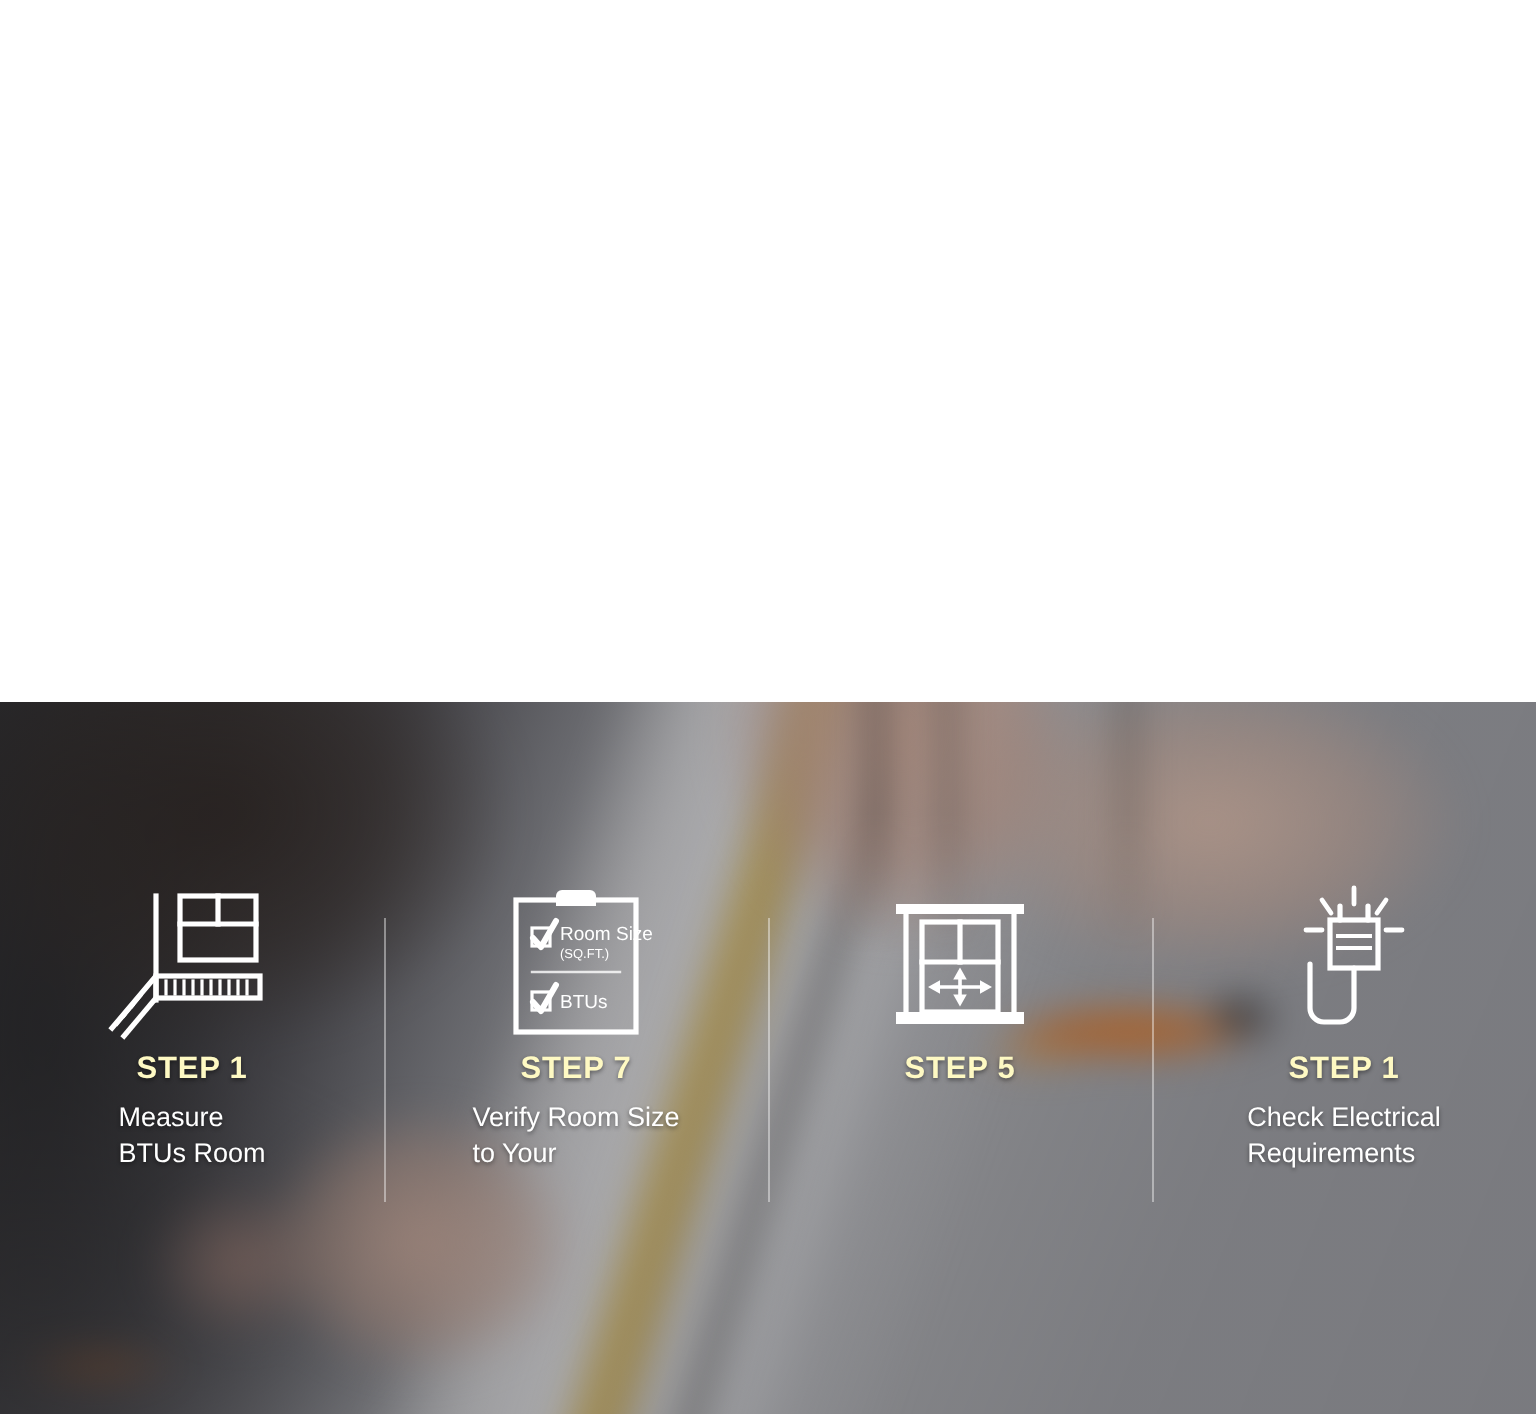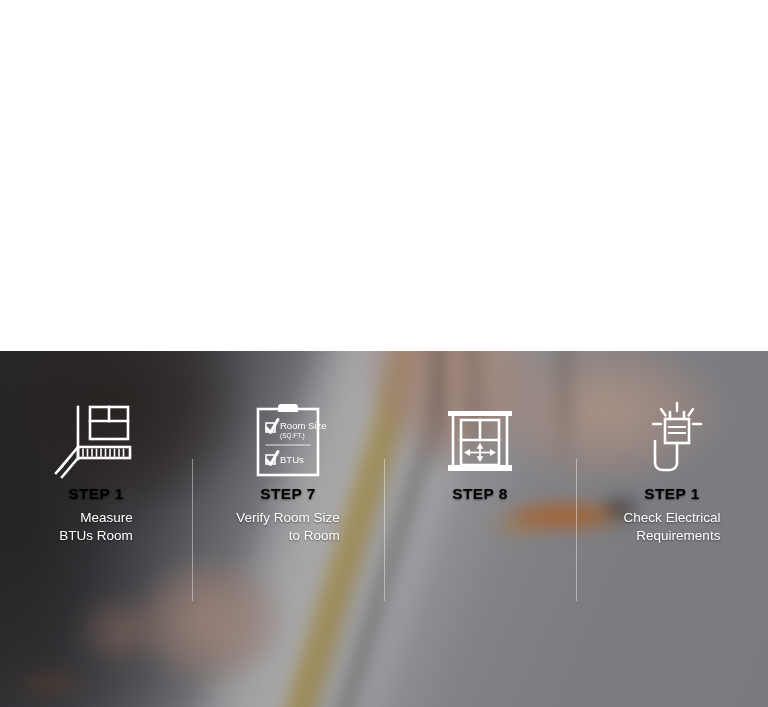--- a/index.html
+++ b/index.html
@@ -129,21 +129,21 @@
     align-items: flex-start;
   }
   .step {
     position: relative;
     flex: 1 1 0;
     height: 100%;
     display: flex;
     flex-direction: column;
     align-items: center;
     box-sizing: border-box;
-    padding-top: 52px;
+    padding-top: 93px;
   }
   .step + .step::before {
     content: "";
     position: absolute;
     left: 0;
     top: 108px;
     width: 1px;
     height: 142px;
     background: rgba(255,255,255,0.42);
   }
@@ -154,35 +154,35 @@
     align-items: flex-end;
     justify-content: center;
     margin-bottom: 8px;
   }
   .step-icon svg {
     display: block;
     overflow: visible;
   }
 
   .step-title {
-    color: #000000;
+    color: #fef9c3;
     font-size: 15.5px;
     font-weight: bold;
     letter-spacing: 0.4px;
     line-height: 1.1;
     text-align: right;
     margin-bottom: 7px;
     text-shadow: 0 1px 2px rgba(0,0,0,0.45);
   }
   .step-desc {
     color: #ffffff;
     font-size: 13.5px;
     font-weight: normal;
     line-height: 18px;
-    text-align: right;
+    text-align: left;
     text-shadow: 0 1px 2px rgba(0,0,0,0.45);
   }
   .step-desc span { display: block; }
 
   
   .clip-text {
     font-family: "Liberation Sans", sans-serif;
     fill: #ffffff;
   }
 </style>
@@ -264,21 +264,21 @@
             <path d="M15.5 59 L19.5 63.5 L27 50.5" stroke-width="3" stroke-linecap="round" stroke-linejoin="round"></path>
 
             <text class="clip-text" x="29" y="28" font-size="9.5" stroke="none">Room Size</text>
             <text class="clip-text" x="29" y="37" font-size="6.5" stroke="none">(SQ.FT.)</text>
             <text class="clip-text" x="29" y="62" font-size="9.5" stroke="none">BTUs</text>
           </svg>
         </div>
         <div class="step-title">STEP 7</div>
         <div class="step-desc">
           <span>Verify Room Size</span>
-          <span>to Room</span>
+          <span>to Your</span>
         </div>
       </div>
 
       <div class="step">
         <div class="step-icon">
           <svg width="72" height="70" viewBox="0 0 72 70" fill="none" stroke="#ffffff" stroke-width="2.6" stroke-linecap="square" stroke-linejoin="miter">
 
             <rect x="4" y="4" width="64" height="5" fill="#ffffff" stroke="none"></rect>
 
             <path d="M9 9 V58"></path>
@@ -296,21 +296,21 @@
             <g fill="#ffffff" stroke="none">
               <path d="M20 45.5 l6 -3.4 v6.8 z"></path>
               <path d="M52 45.5 l-6 -3.4 v6.8 z"></path>
               <path d="M36 35.8 l-3.4 6 h6.8 z"></path>
               <path d="M36 55.2 l-3.4 -6 h6.8 z"></path>
             </g>
 
             <rect x="4" y="58" width="64" height="6" fill="#ffffff" stroke="none"></rect>
           </svg>
         </div>
-        <div class="step-title">STEP 8</div>
+        <div class="step-title">STEP 5</div>
       </div>
 
       <div class="step">
         <div class="step-icon">
           <svg width="66" height="76" viewBox="0 0 66 76" fill="none" stroke="#ffffff" stroke-width="2.6" stroke-linecap="round" stroke-linejoin="round">
 
             <g stroke-width="2.4">
               <path d="M38 2 V10"></path>
               <path d="M22 8 L26.5 14.5"></path>
               <path d="M54 8 L49.5 14.5"></path>

